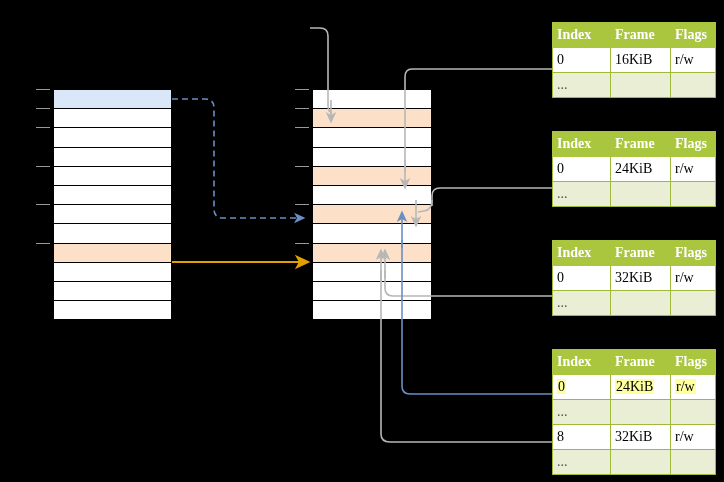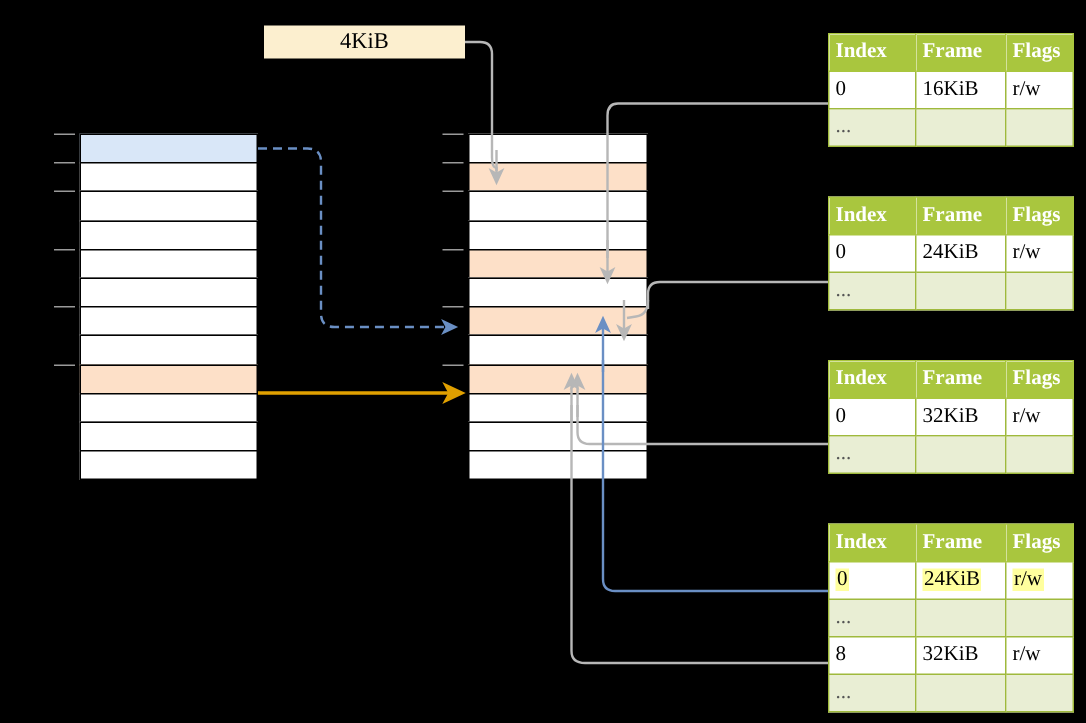--- a/index.html
+++ b/index.html
@@ -66,21 +66,20 @@
   .ptable tr.data td{background:#ffffff;}
   .hl{background:#ffff9e;padding:0 1px;}
   
   svg.overlay{position:absolute;left:0;top:0;width:724px;height:482px;pointer-events:none;}
 </style>
 </head>
 <body>
 
 <div id="root">
 
-  <div class="labelbox" id="label-4kib" style="left:176px;top:17px;width:134px;height:22px;">4KiB</div>
 
   <div class="col" id="left-col" style="left: 0px; top: 0px;">
       <div class="cell blue" style="left: 53px; top: 89px; width: 119px; height: 20.2px;"></div>
       <div class="cell" style="left: 53px; top: 108.2px; width: 119px; height: 20.2px;"></div>
       <div class="cell" style="left: 53px; top: 127.4px; width: 119px; height: 20.2px;"></div>
       <div class="cell" style="left: 53px; top: 146.6px; width: 119px; height: 20.2px;"></div>
       <div class="cell" style="left: 53px; top: 165.8px; width: 119px; height: 20.2px;"></div>
       <div class="cell" style="left: 53px; top: 185px; width: 119px; height: 20.2px;"></div>
       <div class="cell" style="left: 53px; top: 204.2px; width: 119px; height: 20.2px;"></div>
       <div class="cell" style="left: 53px; top: 223.4px; width: 119px; height: 20.2px;"></div>

